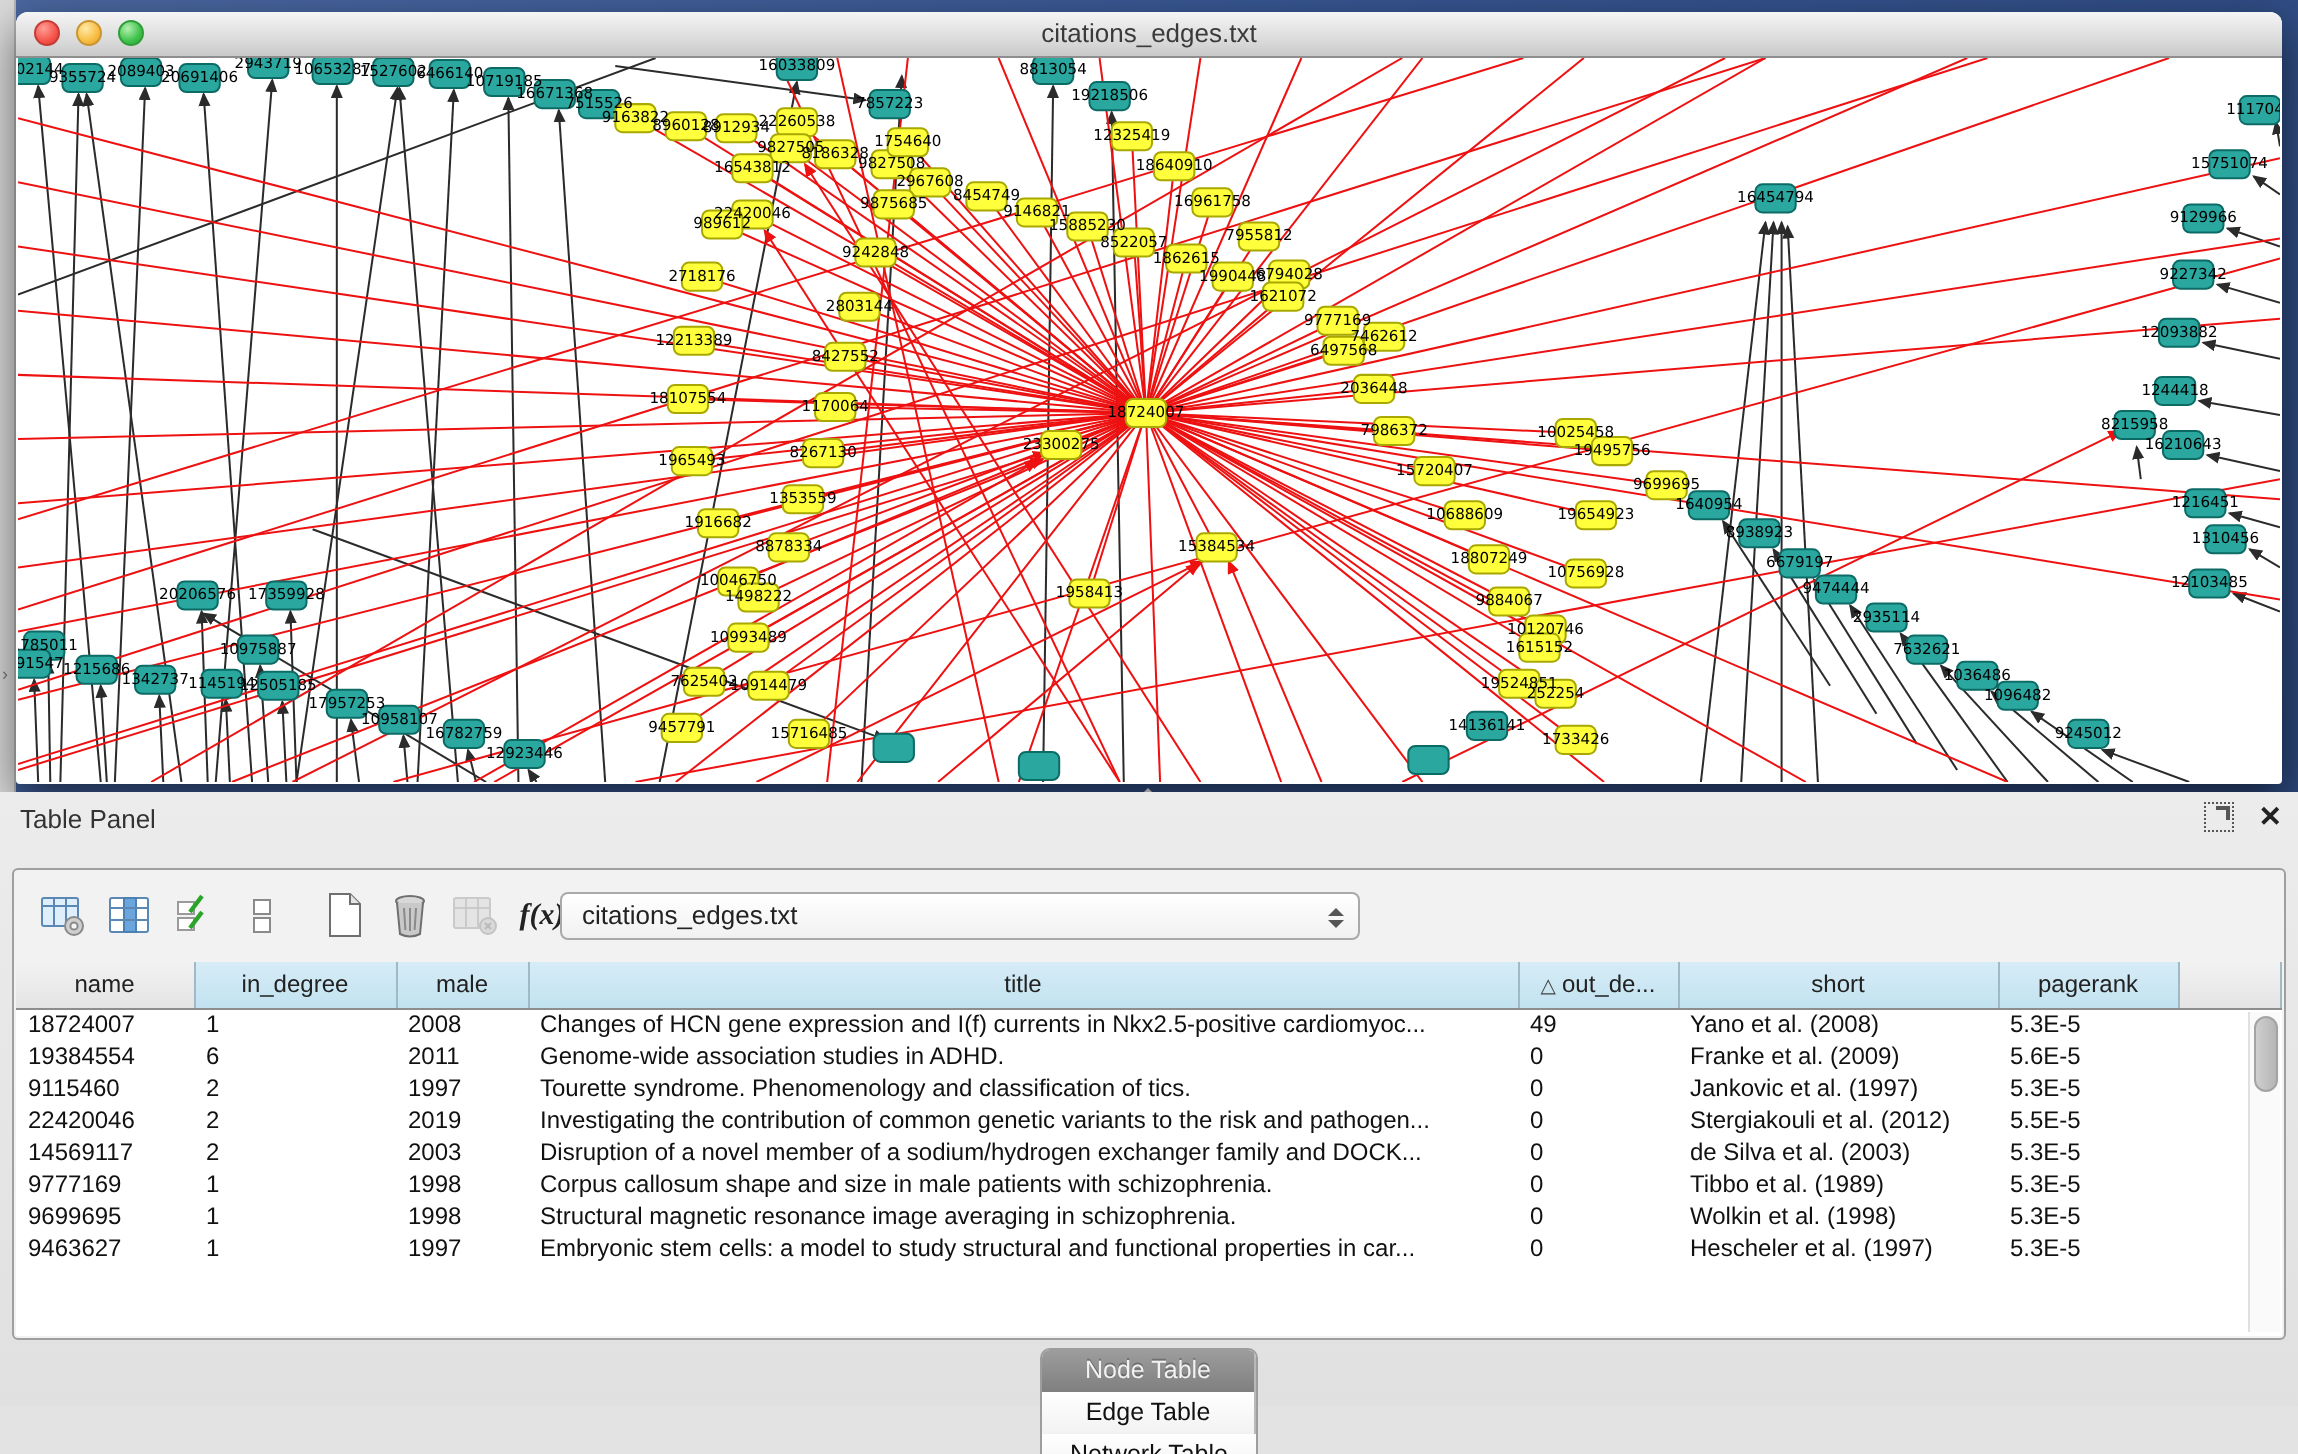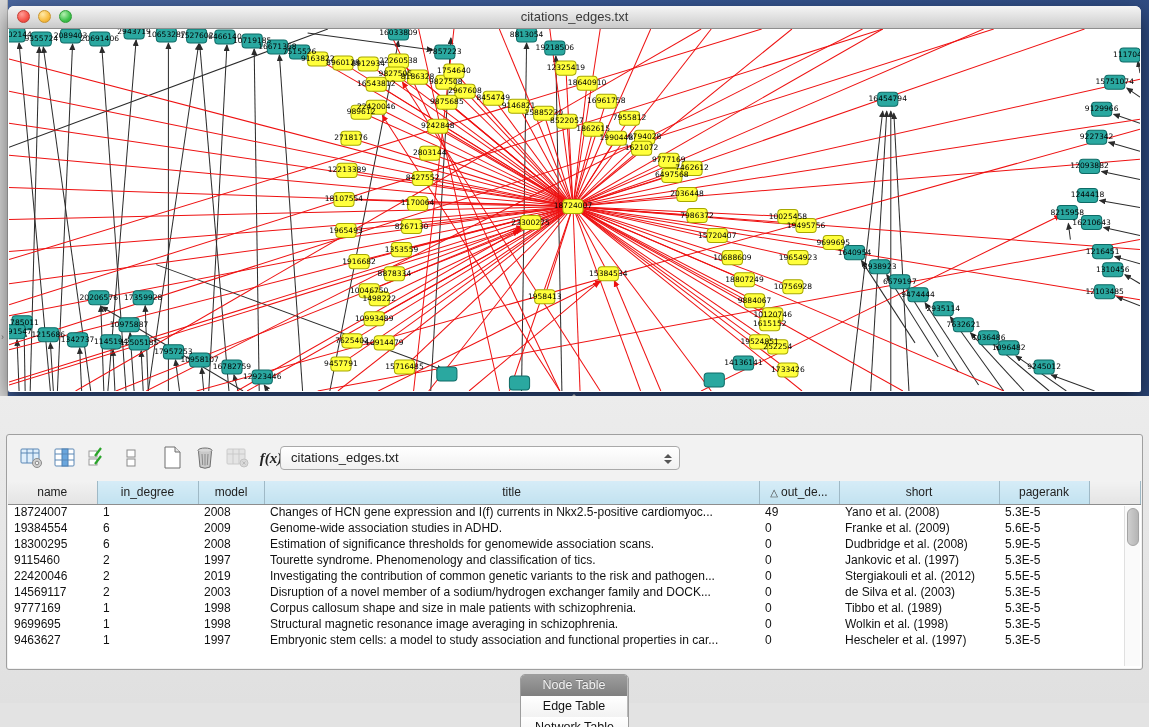--- a/index.html
+++ b/index.html
@@ -535,20 +535,27 @@
             <text x="791" y="289" text-anchor="middle" font-size="7.5" font-family="&quot;DejaVu Sans&quot;,sans-serif" fill="#000">10756928</text>
             <text x="786" y="372" text-anchor="middle" font-size="7.5" font-family="&quot;DejaVu Sans&quot;,sans-serif" fill="#000">1733426</text>
           </g>
       </svg>
     </div>
   </div>
   <div class="divider-handle"></div>
 </div>
 
 <div class="table-panel">
+  <div class="panel-header">
+    <span class="ptitle">Table Panel</span>
+    <span class="hicons">
+      <span class="float-ico"></span>
+      <span class="close-ico">✕</span>
+    </span>
+  </div>
 
   <div class="panel-inner">
     <div class="toolbar">
       <span class="tb-ico">
         <svg width="24" height="22" viewBox="0 0 24 22">
           <rect x="1" y="2" width="18" height="14" rx="1" fill="#dfeefb" stroke="#5b87b5"></rect>
           <line x1="1" y1="6" x2="19" y2="6" stroke="#5b87b5"></line>
           <line x1="7" y1="2" x2="7" y2="16" stroke="#5b87b5"></line>
           <line x1="13" y1="2" x2="13" y2="16" stroke="#5b87b5"></line>
           <circle cx="17" cy="16" r="4.5" fill="#cfcfcf" stroke="#8a8a8a"></circle>
@@ -622,55 +629,45 @@
             <col style="width:495px">
             <col style="width:80px">
             <col style="width:160px">
             <col style="width:90px">
             <col>
           </colgroup>
           <tbody>
             <tr>
               <th class="gray">name</th>
               <th class="">in_degree</th>
-              <th class="">model</th>
+              <th class="">male</th>
               <th class="">title</th>
               <th class=""><span class="sort-tri">△</span>out_de...</th>
               <th class="">short</th>
               <th class="">pagerank</th>
               <th class="gray"></th>
             </tr>
             <tr>
               <td>18724007</td>
               <td>1</td>
               <td>2008</td>
               <td>Changes of HCN gene expression and I(f) currents in Nkx2.5-positive cardiomyoc...</td>
               <td>49</td>
               <td>Yano et al. (2008)</td>
               <td>5.3E-5</td>
               <td></td>
             </tr>
             <tr>
               <td>19384554</td>
               <td>6</td>
-              <td>2009</td>
+              <td>2011</td>
               <td>Genome-wide association studies in ADHD.</td>
               <td>0</td>
               <td>Franke et al. (2009)</td>
               <td>5.6E-5</td>
-              <td></td>
-            </tr>
-            <tr>
-              <td>18300295</td>
-              <td>6</td>
-              <td>2008</td>
-              <td>Estimation of significance thresholds for genomewide association scans.</td>
-              <td>0</td>
-              <td>Dudbridge et al. (2008)</td>
-              <td>5.9E-5</td>
               <td></td>
             </tr>
             <tr>
               <td>9115460</td>
               <td>2</td>
               <td>1997</td>
               <td>Tourette syndrome. Phenomenology and classification of tics.</td>
               <td>0</td>
               <td>Jankovic et al. (1997)</td>
               <td>5.3E-5</td>
@@ -713,21 +710,21 @@
               <td>Structural magnetic resonance image averaging in schizophrenia.</td>
               <td>0</td>
               <td>Wolkin et al. (1998)</td>
               <td>5.3E-5</td>
               <td></td>
             </tr>
             <tr>
               <td>9463627</td>
               <td>1</td>
               <td>1997</td>
-              <td>Embryonic stem cells: a model to study association and functional properties in car...</td>
+              <td>Embryonic stem cells: a model to study structural and functional properties in car...</td>
               <td>0</td>
               <td>Hescheler et al. (1997)</td>
               <td>5.3E-5</td>
               <td></td>
             </tr>
           </tbody>
         </table>
       <div class="vscroll">
         <div class="vthumb"></div>
       </div>

